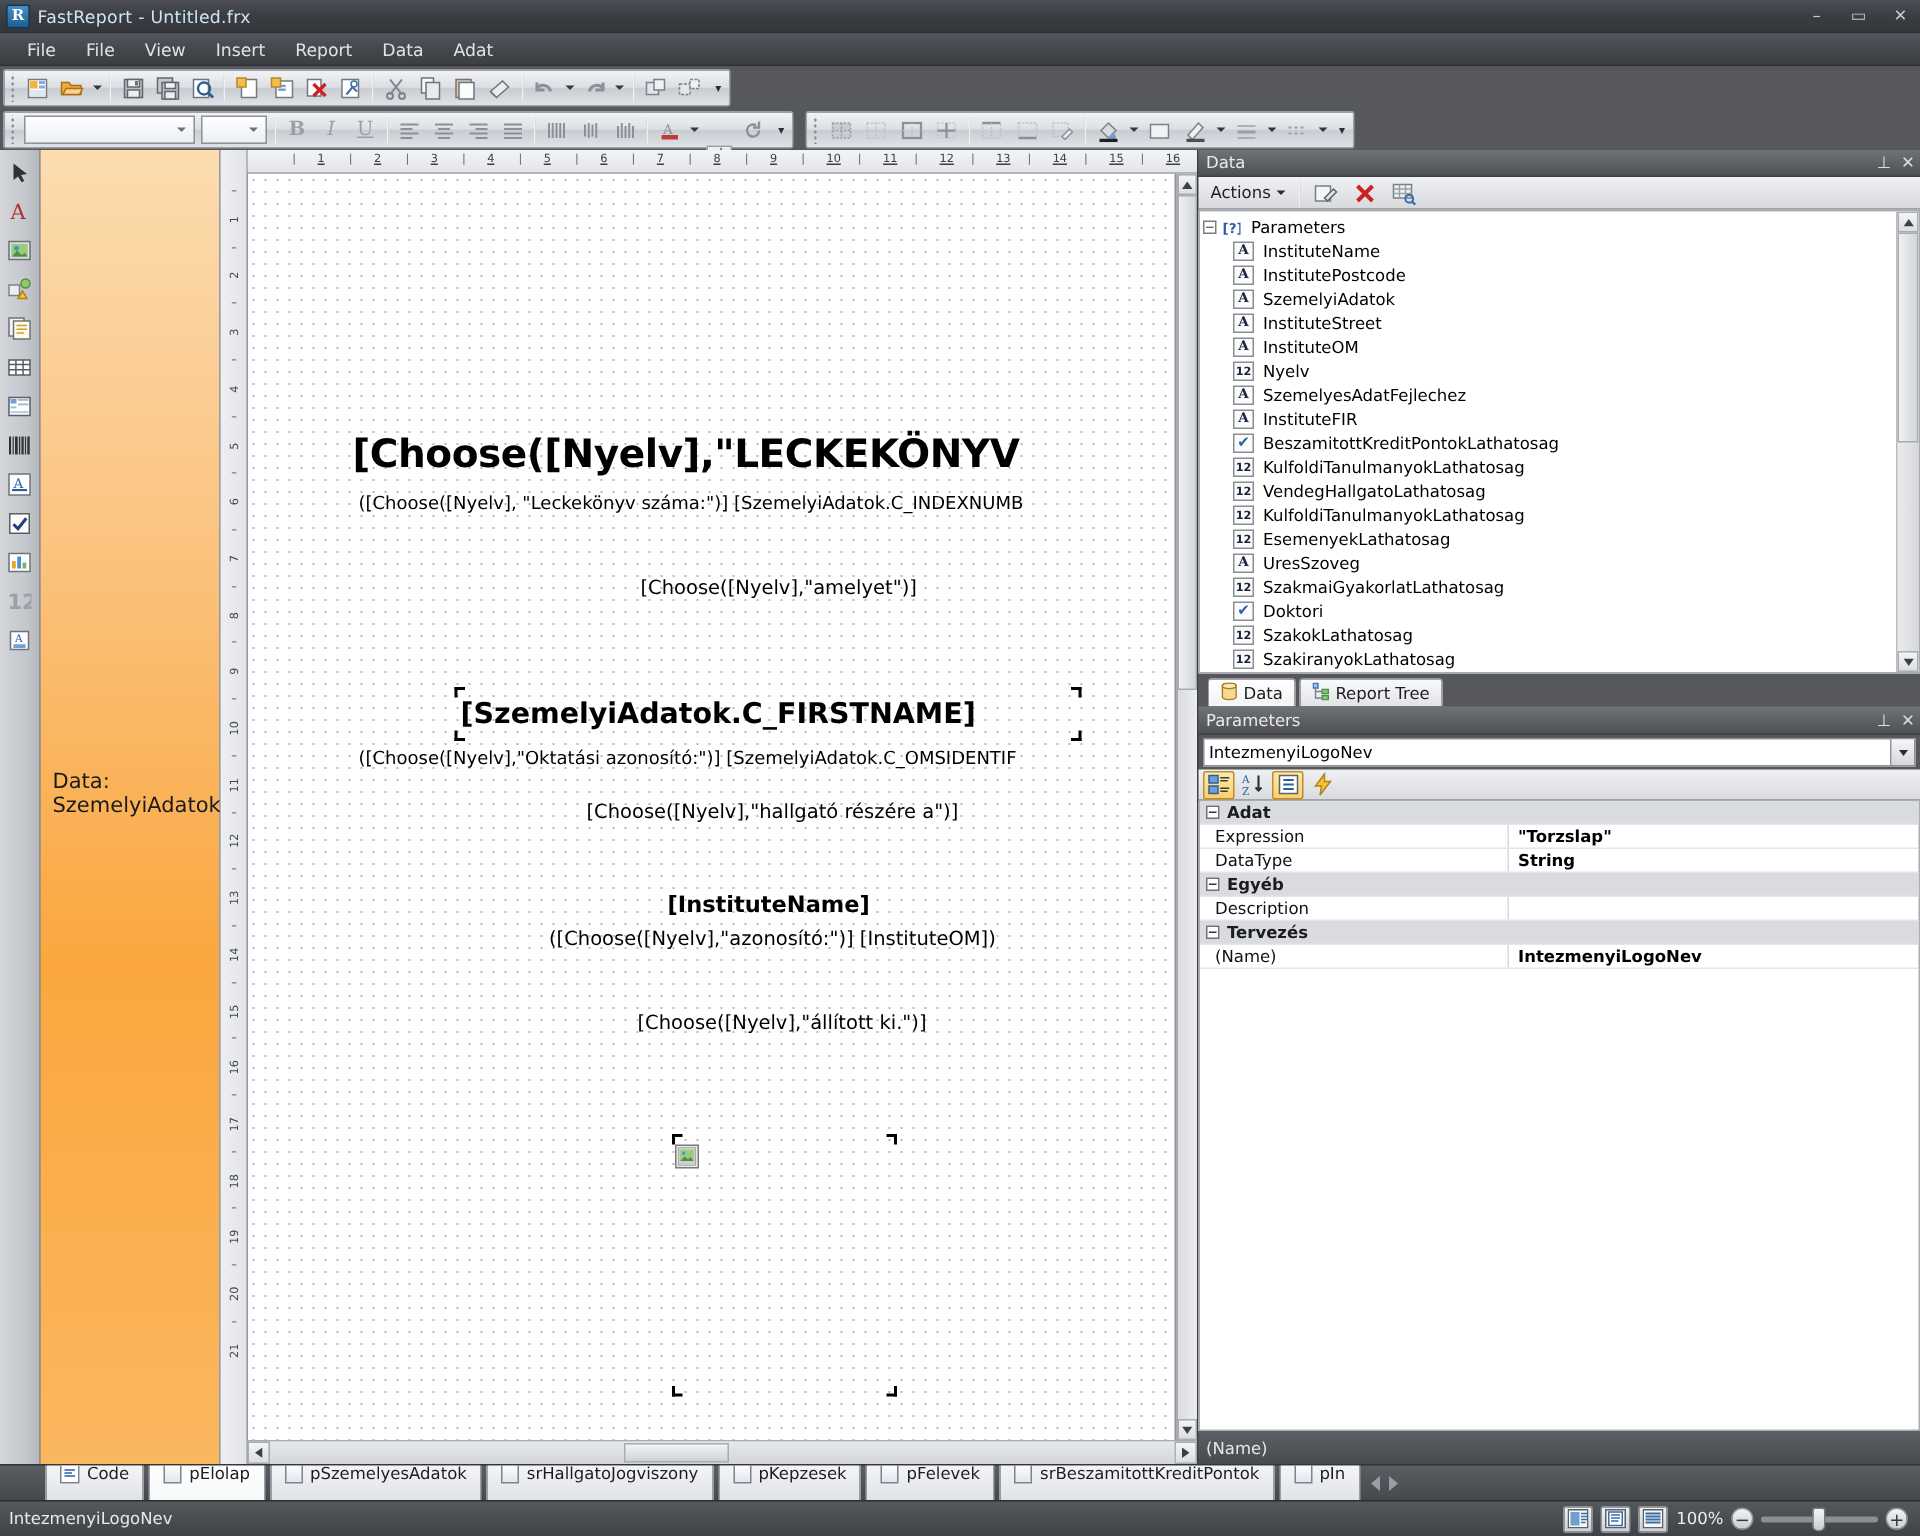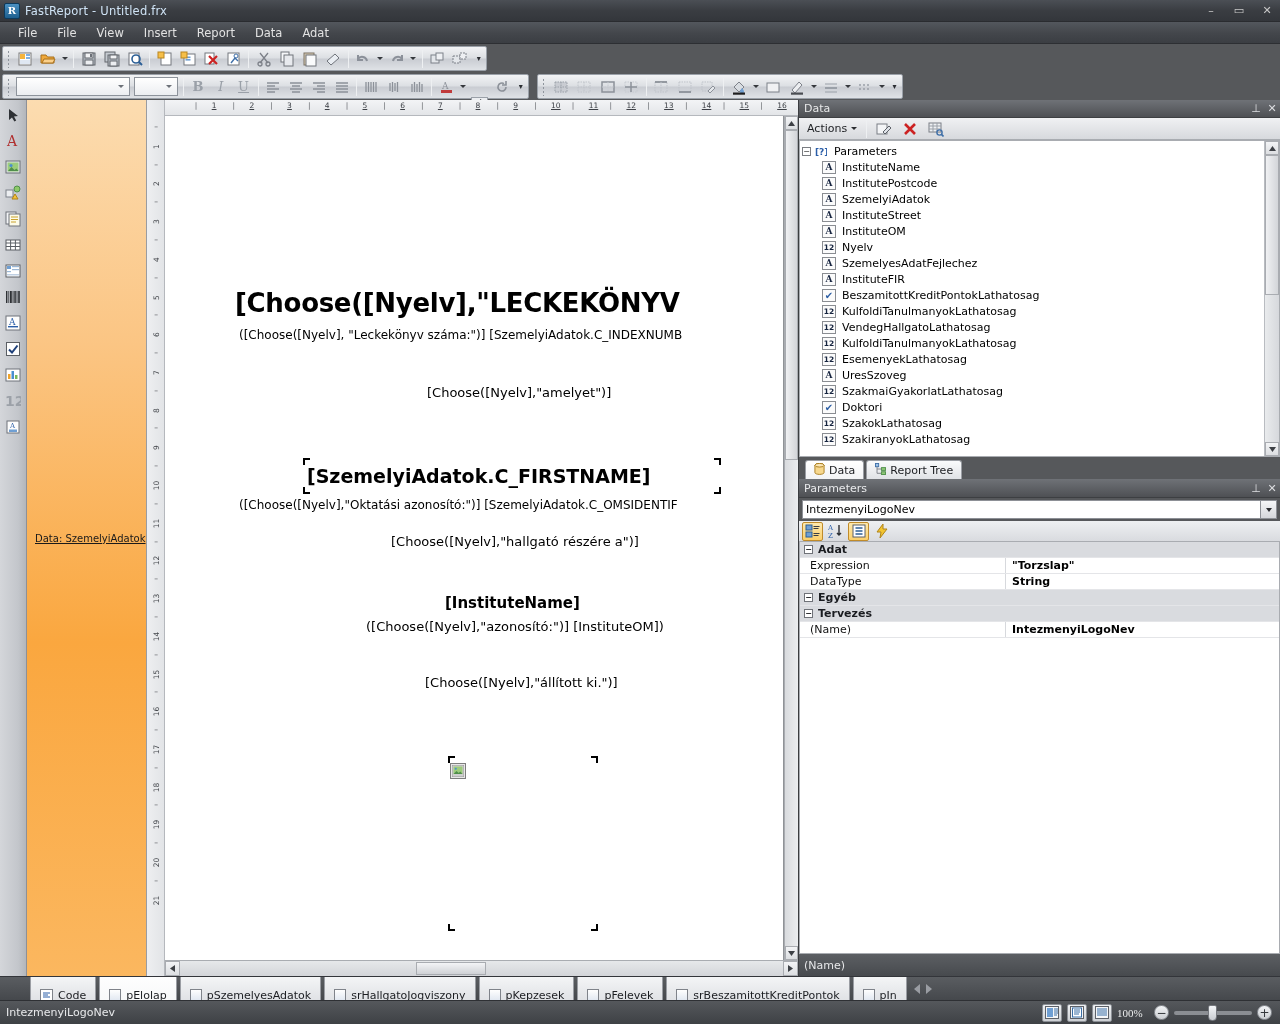--- a/index.html
+++ b/index.html
@@ -120,21 +120,21 @@
   .sa.r { border-left: 5px solid #2a4f7c; }
   .sa-bar { width: 2px; height: 9px; background: #2a4f7c; }
 
   .designer-body { flex: 1; display: flex; min-height: 0; }
   .band-strip {
     width: 120px;
     background: linear-gradient(to bottom, #fcdcb0 0%, #fbc583 28%, #faa73f 62%, #fbb75f 100%);
     border-right: 1px solid #9a9ca1;
     position: relative;
   }
-  .band-label { position: absolute; left: 8px; top: 433px; font-size: 10px; color: #1a1a1a; text-decoration: underline; }
+  .band-label { position: absolute; left: 8px; top: 413px; font-size: 14px; color: #1a1a1a; }
   .vruler {
     width: 18px; background: linear-gradient(to right,#eeeff1,#e2e4e7);
     border-right: 1px solid #b5b8bd; position: relative; overflow: hidden;
   }
   .vtick { position: absolute; left: 0; width: 18px; text-align: center; font-size: 7.5px; color: #44474c; }
 
   .canvas-wrap { flex: 1; position: relative; min-width: 0; display: flex; flex-direction: column; background: #6b6d70; }
   .hruler {
     height: 16px; background: linear-gradient(to bottom,#f3f4f6,#e3e5e8);
     border-bottom: 1px solid #b5b8bd; position: relative; overflow: hidden;
@@ -269,21 +269,21 @@
   .props-status { height: 22px; background: linear-gradient(to bottom,#5c5f63,#474a4e); color: #e6e7e9;
     font-size: 11px; display: flex; align-items: center; padding-left: 5px; }
 
   
   .pagetabs {
     height: 24px; display: flex; align-items: center; padding-left: 30px; gap: 3px;
     background: linear-gradient(to bottom,#5a5d61,#45484c);
     border-top: 1px solid #33353a; overflow: hidden;
   }
   .ptab {
-    display: flex; align-items: flex-start; gap: 5px; height: 21px; padding: 16px 9px;
+    display: flex; align-items: flex-end; gap: 5px; height: 21px; padding: 16px 9px;
     font-size: 11px; color: #1b1d21; white-space: nowrap;
     background: linear-gradient(to bottom,#f7f8f9,#dcdee2);
     border: 1px solid #9a9da3; border-radius: 4px 4px 0 0; cursor: default;
   }
   .ptab.active { background: linear-gradient(to bottom,#ffffff,#f6f7f8); }
   .ptab .pgicon { width: 12px; height: 13px; border: 1px solid #7f838a; background: linear-gradient(to bottom,#fefefe,#dfe6f0); flex: none; }
   .ptab .codeicon { width: 13px; height: 13px; border: 1px solid #7f838a; background: #fff; flex: none;
     display: flex; align-items: center; justify-content: center; }
   .tab-navs { display: flex; align-items: center; gap: 6px; margin-left: 4px; flex: none; }
   .tnav { width: 0; height: 0; border-top: 5px solid transparent; border-bottom: 5px solid transparent; }
@@ -293,21 +293,21 @@
   
   .statusbar {
     height: 24px; display: flex; align-items: center;
     background: linear-gradient(to bottom,#55585c,#3e4145);
     border-top: 1px solid #2e3034; color: #e8e9eb; font-size: 11px;
   }
   .status-text { padding-left: 6px; flex: 1; }
   .zoom-area { display: flex; align-items: center; gap: 5px; padding-right: 8px; }
   .zbtn { width: 20px; height: 18px; display: flex; align-items: center; justify-content: center;
     background: linear-gradient(to bottom,#eef0f2,#cdd0d4); border: 1px solid #8c9096; border-radius: 2px; }
-  .zoom-label { color: #eceded; min-width: 32px; text-align: left; font-family: Liberation Serif, serif; }
+  .zoom-label { color: #eceded; min-width: 32px; text-align: right; }
   .zcircle { width: 15px; height: 15px; border-radius: 50%;
     background: linear-gradient(to bottom,#f2f4f6,#cbced2); border: 1px solid #8c9096;
     display: flex; align-items: center; justify-content: center; font-size: 12px; color: #35383c; line-height: 1; }
   .zslider { width: 78px; height: 4px; background: #8b8e93; border-radius: 2px; position: relative; }
   .zthumb { position: absolute; left: 34px; top: -6px; width: 9px; height: 16px;
     background: linear-gradient(to bottom,#f3f5f7,#c9ccd1); border: 1px solid #75787e; border-radius: 2px 2px 4px 4px; }
 </style>
 </head>
 <body>
 
@@ -1180,20 +1180,24 @@
             <div class="pval">"Torzslap"</div>
           </div>
           <div class="prow">
             <div class="pname">DataType</div>
             <div class="pval">String</div>
           </div>
           <div class="prow group">
             <span class="exp">−</span>
             <span>Egyéb</span>
           </div>
+          <div class="prow">
+            <div class="pname">Description</div>
+            <div class="pval"></div>
+          </div>
           <div class="prow group">
             <span class="exp">−</span>
             <span>Tervezés</span>
           </div>
           <div class="prow">
             <div class="pname">(Name)</div>
             <div class="pval">IntezmenyiLogoNev</div>
           </div>
         </div>
       <div class="props-blank"></div>

